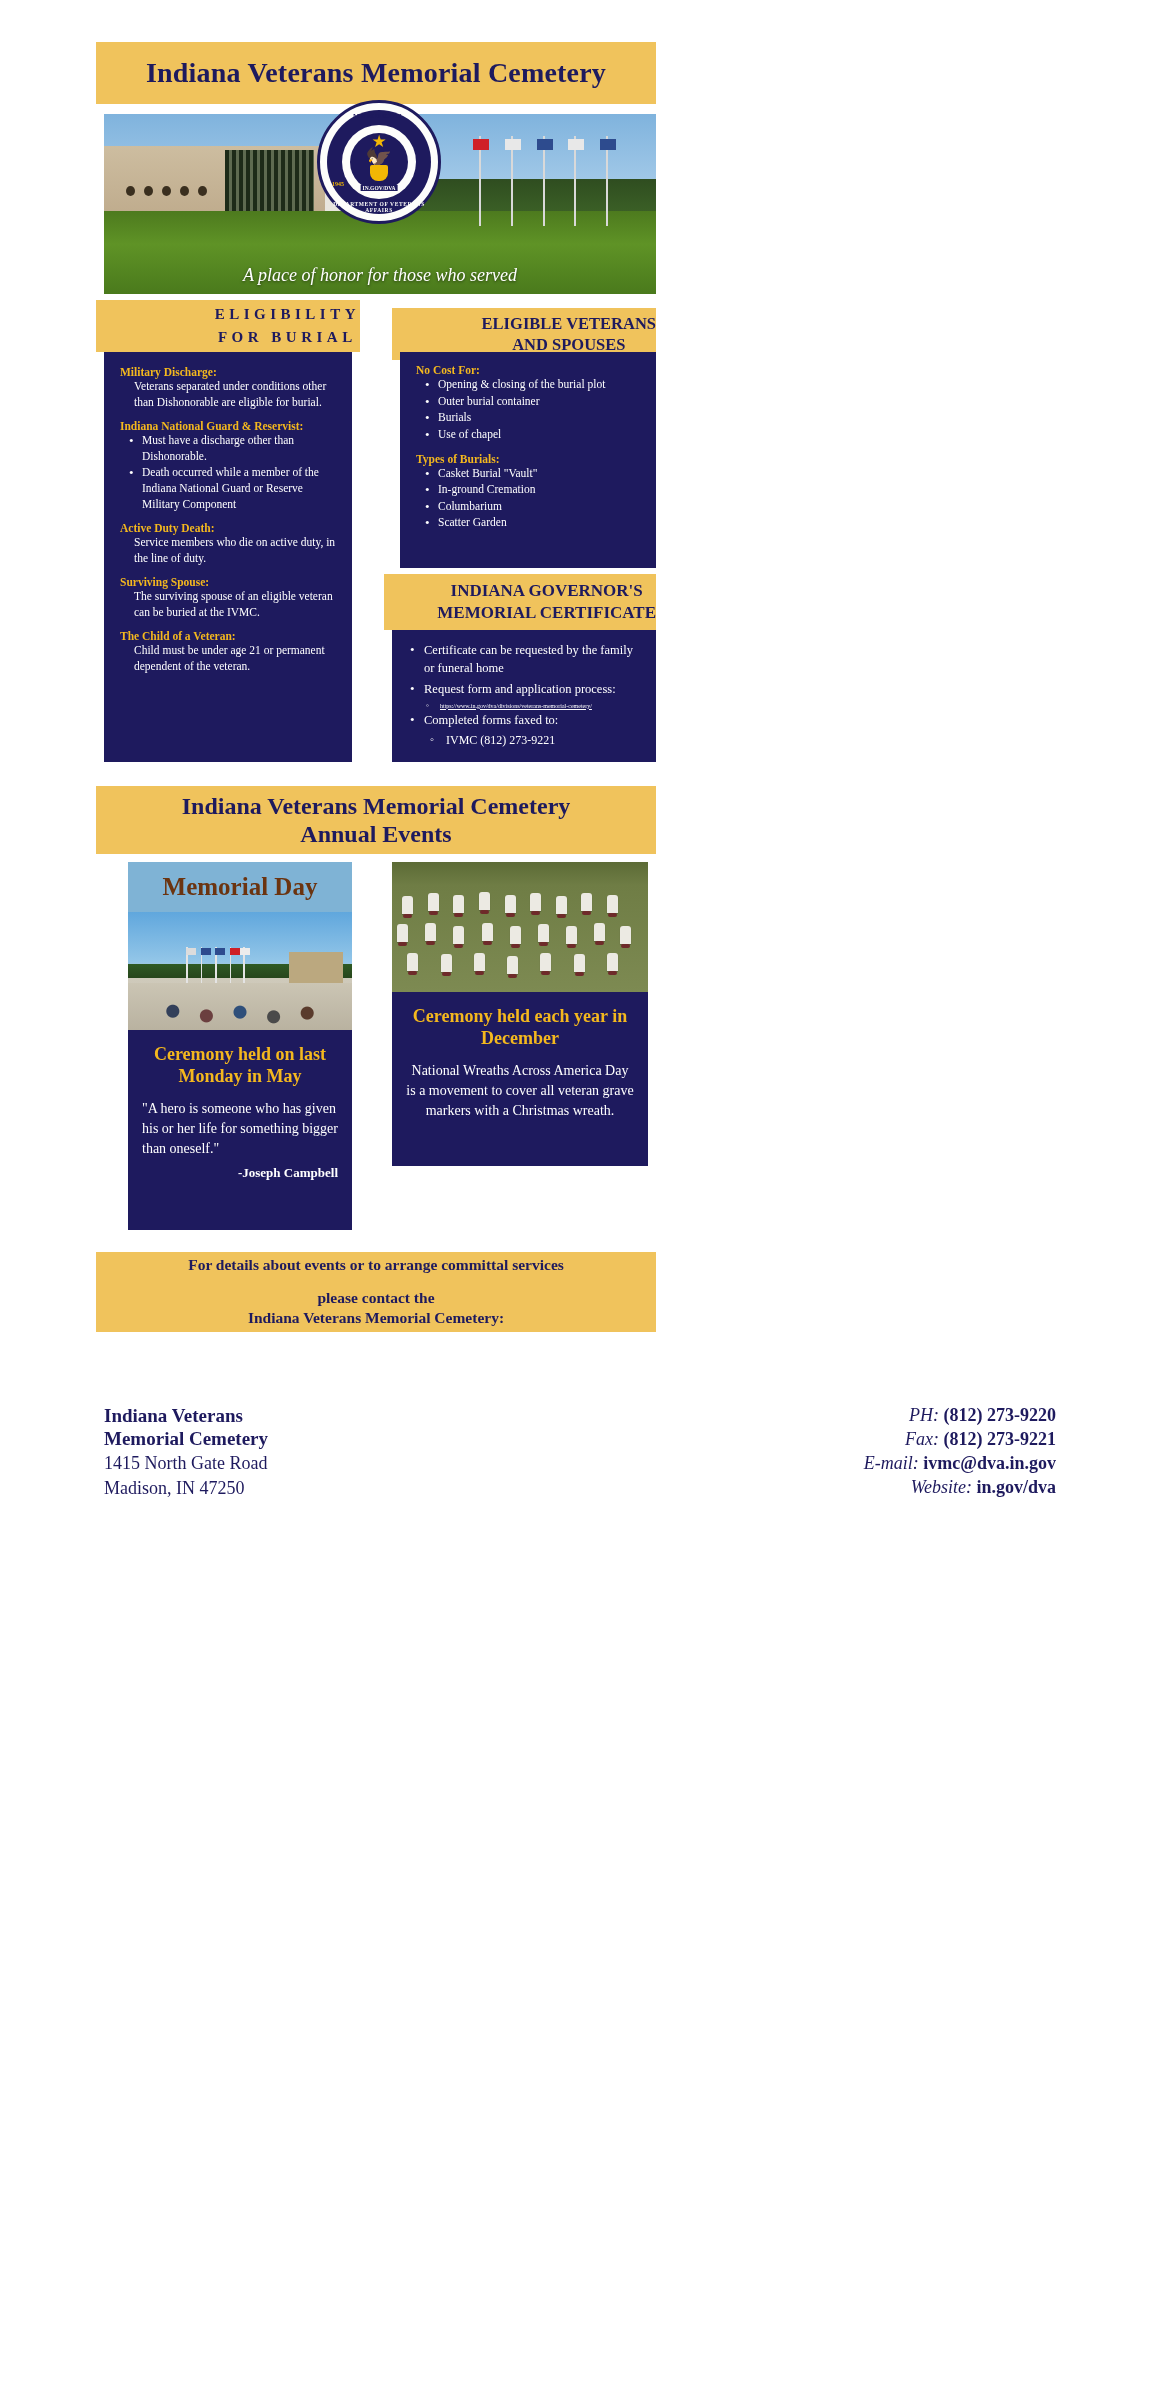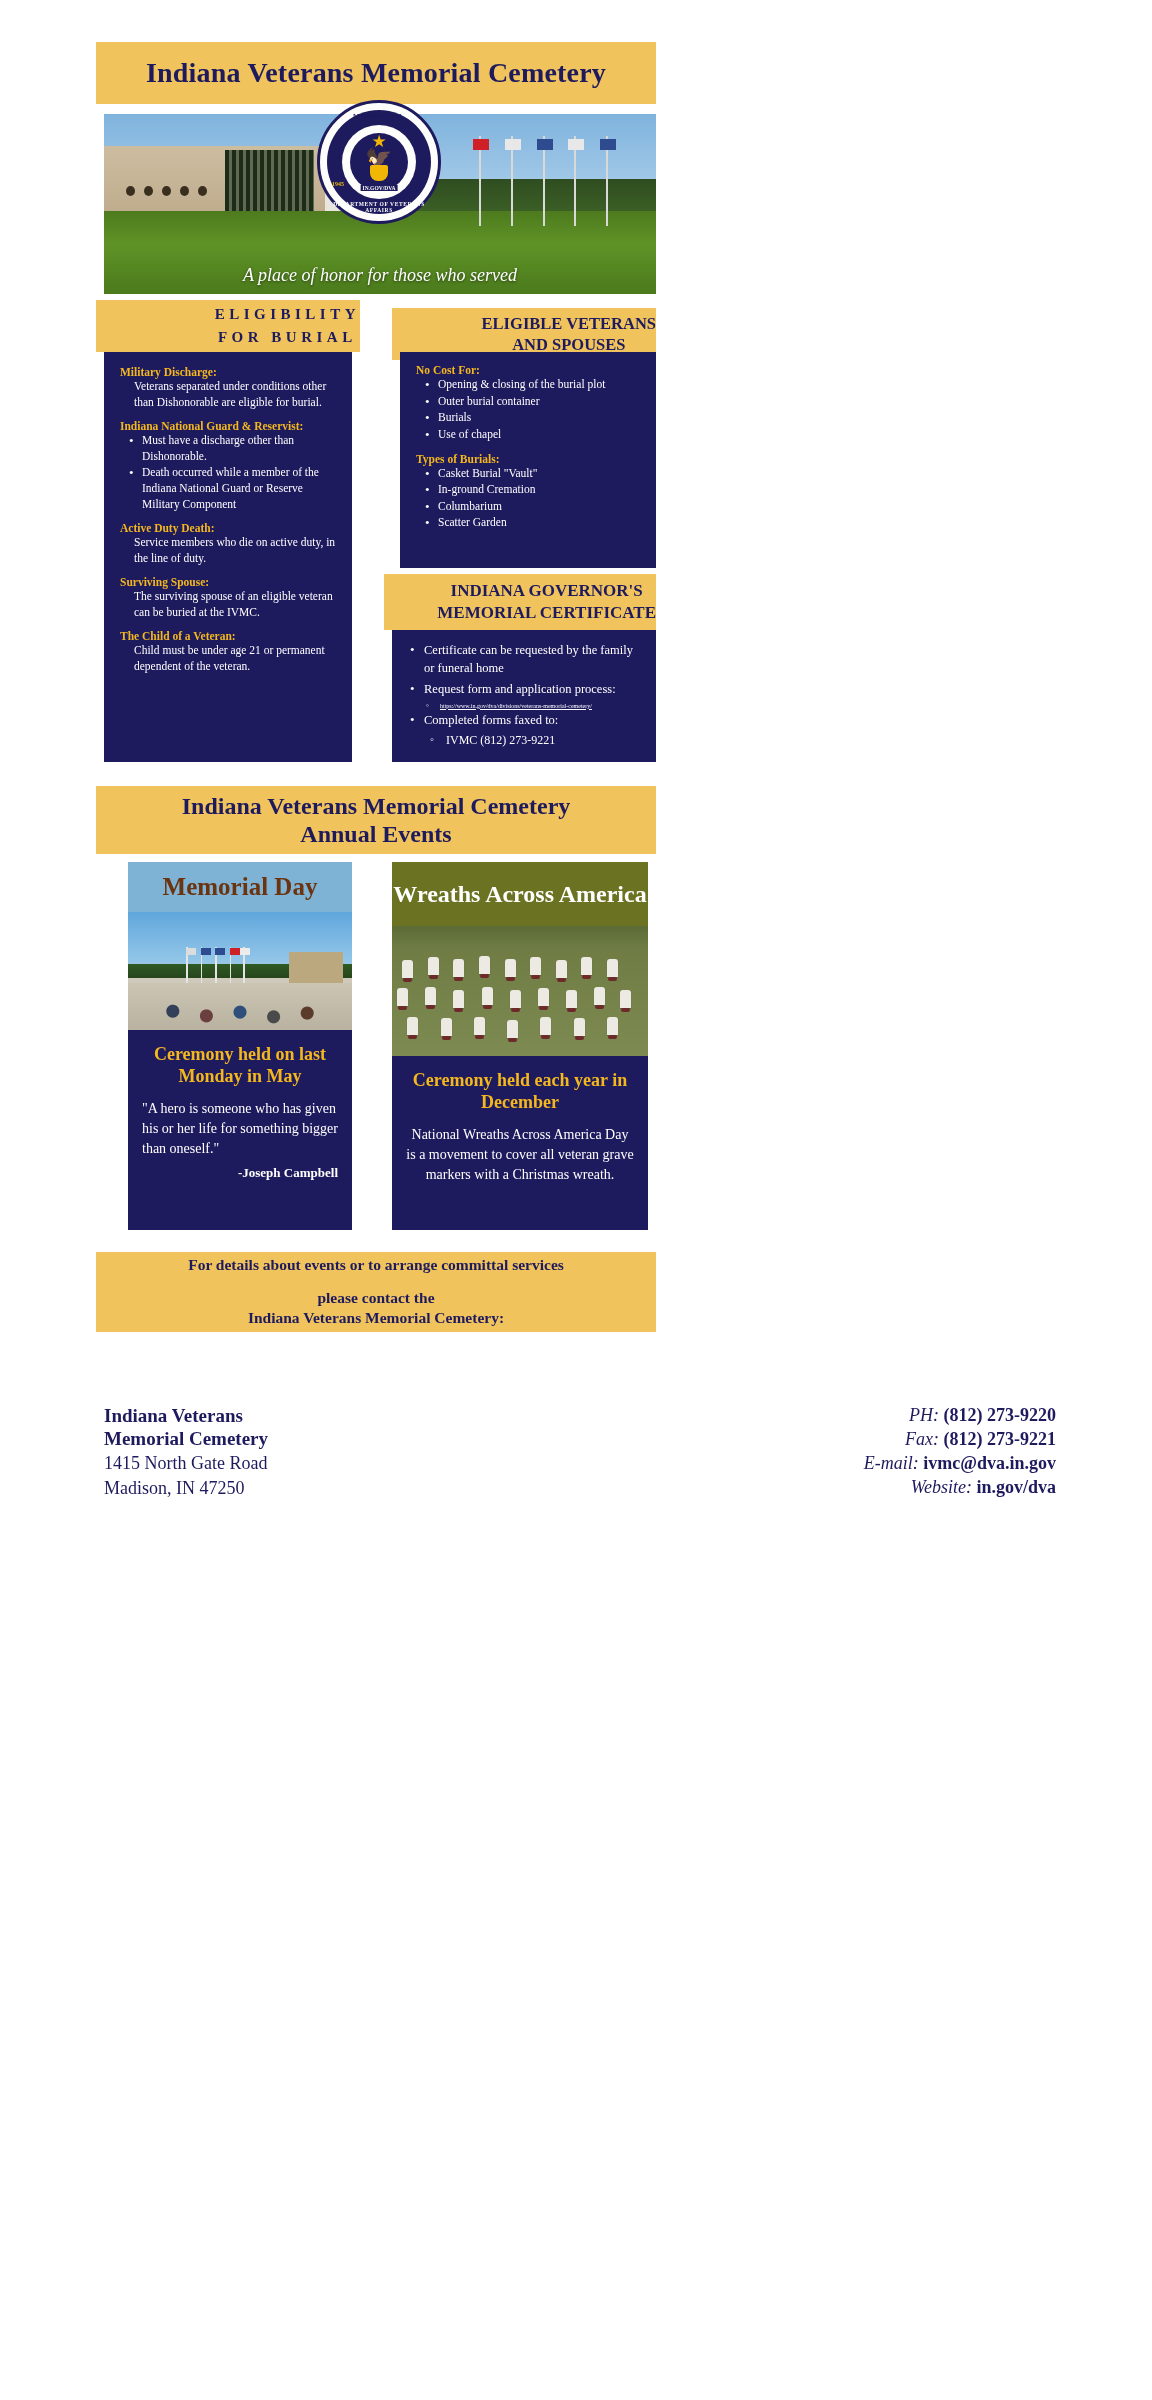--- a/index.html
+++ b/index.html
@@ -384,21 +384,20 @@
       <div class="pcrowd"></div>
     </div>
     <div class="card-body">
       <div class="card-sub">Ceremony held on last Monday in May</div>
       <div class="quote">"A hero is someone who has given his or her life for something bigger than oneself."</div>
       <div class="attrib">-Joseph Campbell</div>
     </div>
   </div>
 
   <div class="card" id="card-wa">
-    <div class="card-head" id="head-wa">Wreaths Across America</div>
     <div class="card-photo" id="photo-wa">
       <div class="stones">
         <span style="left:4%;top:26%"></span>
           <span style="left:14%;top:24%"></span>
         <span style="left:24%;top:25%"></span>
           <span style="left:34%;top:23%"></span>
         <span style="left:44%;top:25%"></span>
           <span style="left:54%;top:24%"></span>
         <span style="left:64%;top:26%"></span>
           <span style="left:74%;top:24%"></span>

